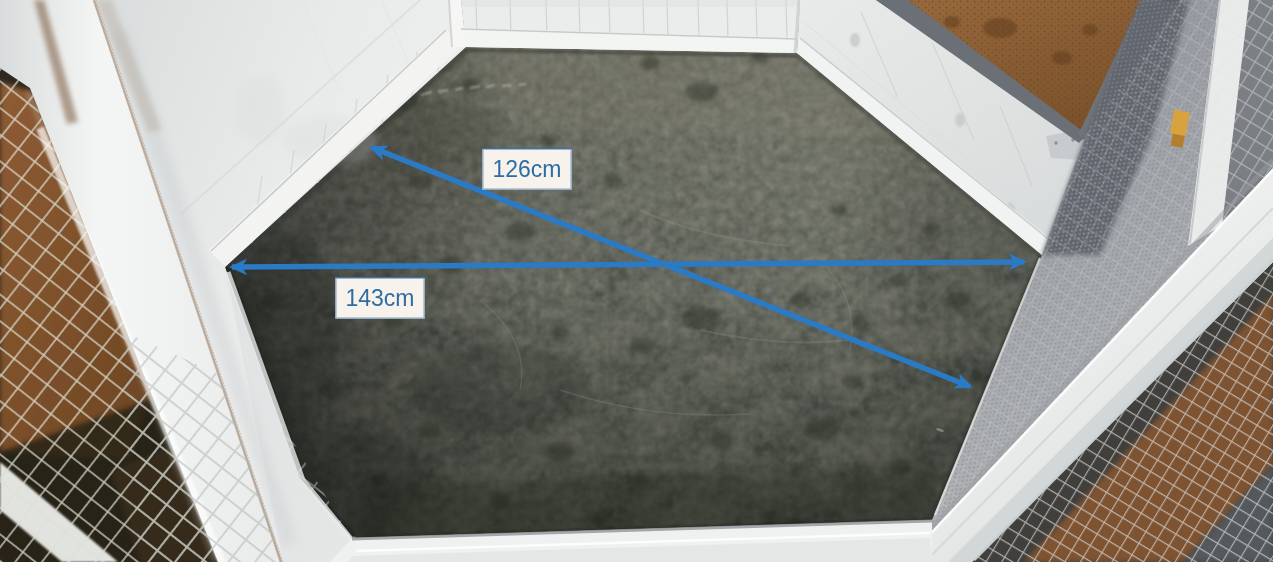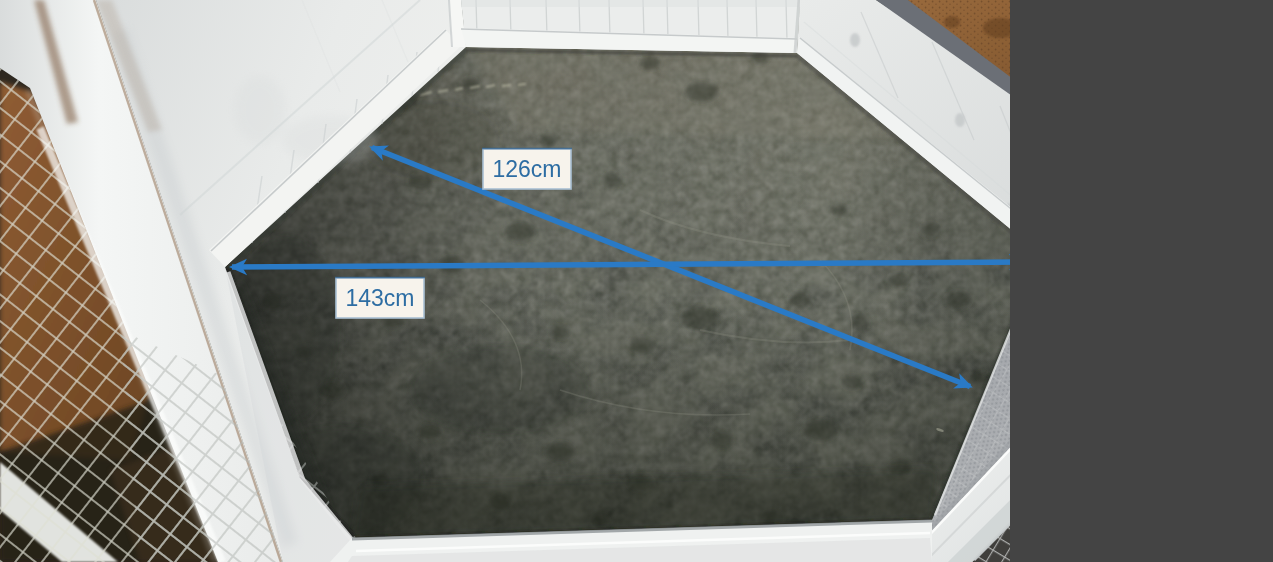--- a/index.html
+++ b/index.html
@@ -1,16 +1,16 @@
 <!DOCTYPE html>
 <html><head>
 <meta charset="utf-8">
 <style>
   html,body{margin:0;padding:0;background:#444;}
-  #stage{position:relative;width:1010px;height:562px;overflow:hidden;font-family:"Liberation Sans",sans-serif;}
+  #stage{position:relative;width:1273px;height:562px;overflow:hidden;font-family:"Liberation Sans",sans-serif;}
   svg{display:block;}
 </style>
 </head>
 <body>
 <div id="stage">
 <svg width="1273" height="562" viewBox="0 0 1273 562" xmlns="http://www.w3.org/2000/svg">
 <defs>
   <linearGradient id="floorG" x1="0" y1="0" x2="0.25" y2="1">
     <stop offset="0" stop-color="#6a6759"></stop>
     <stop offset="0.35" stop-color="#54574e"></stop>

